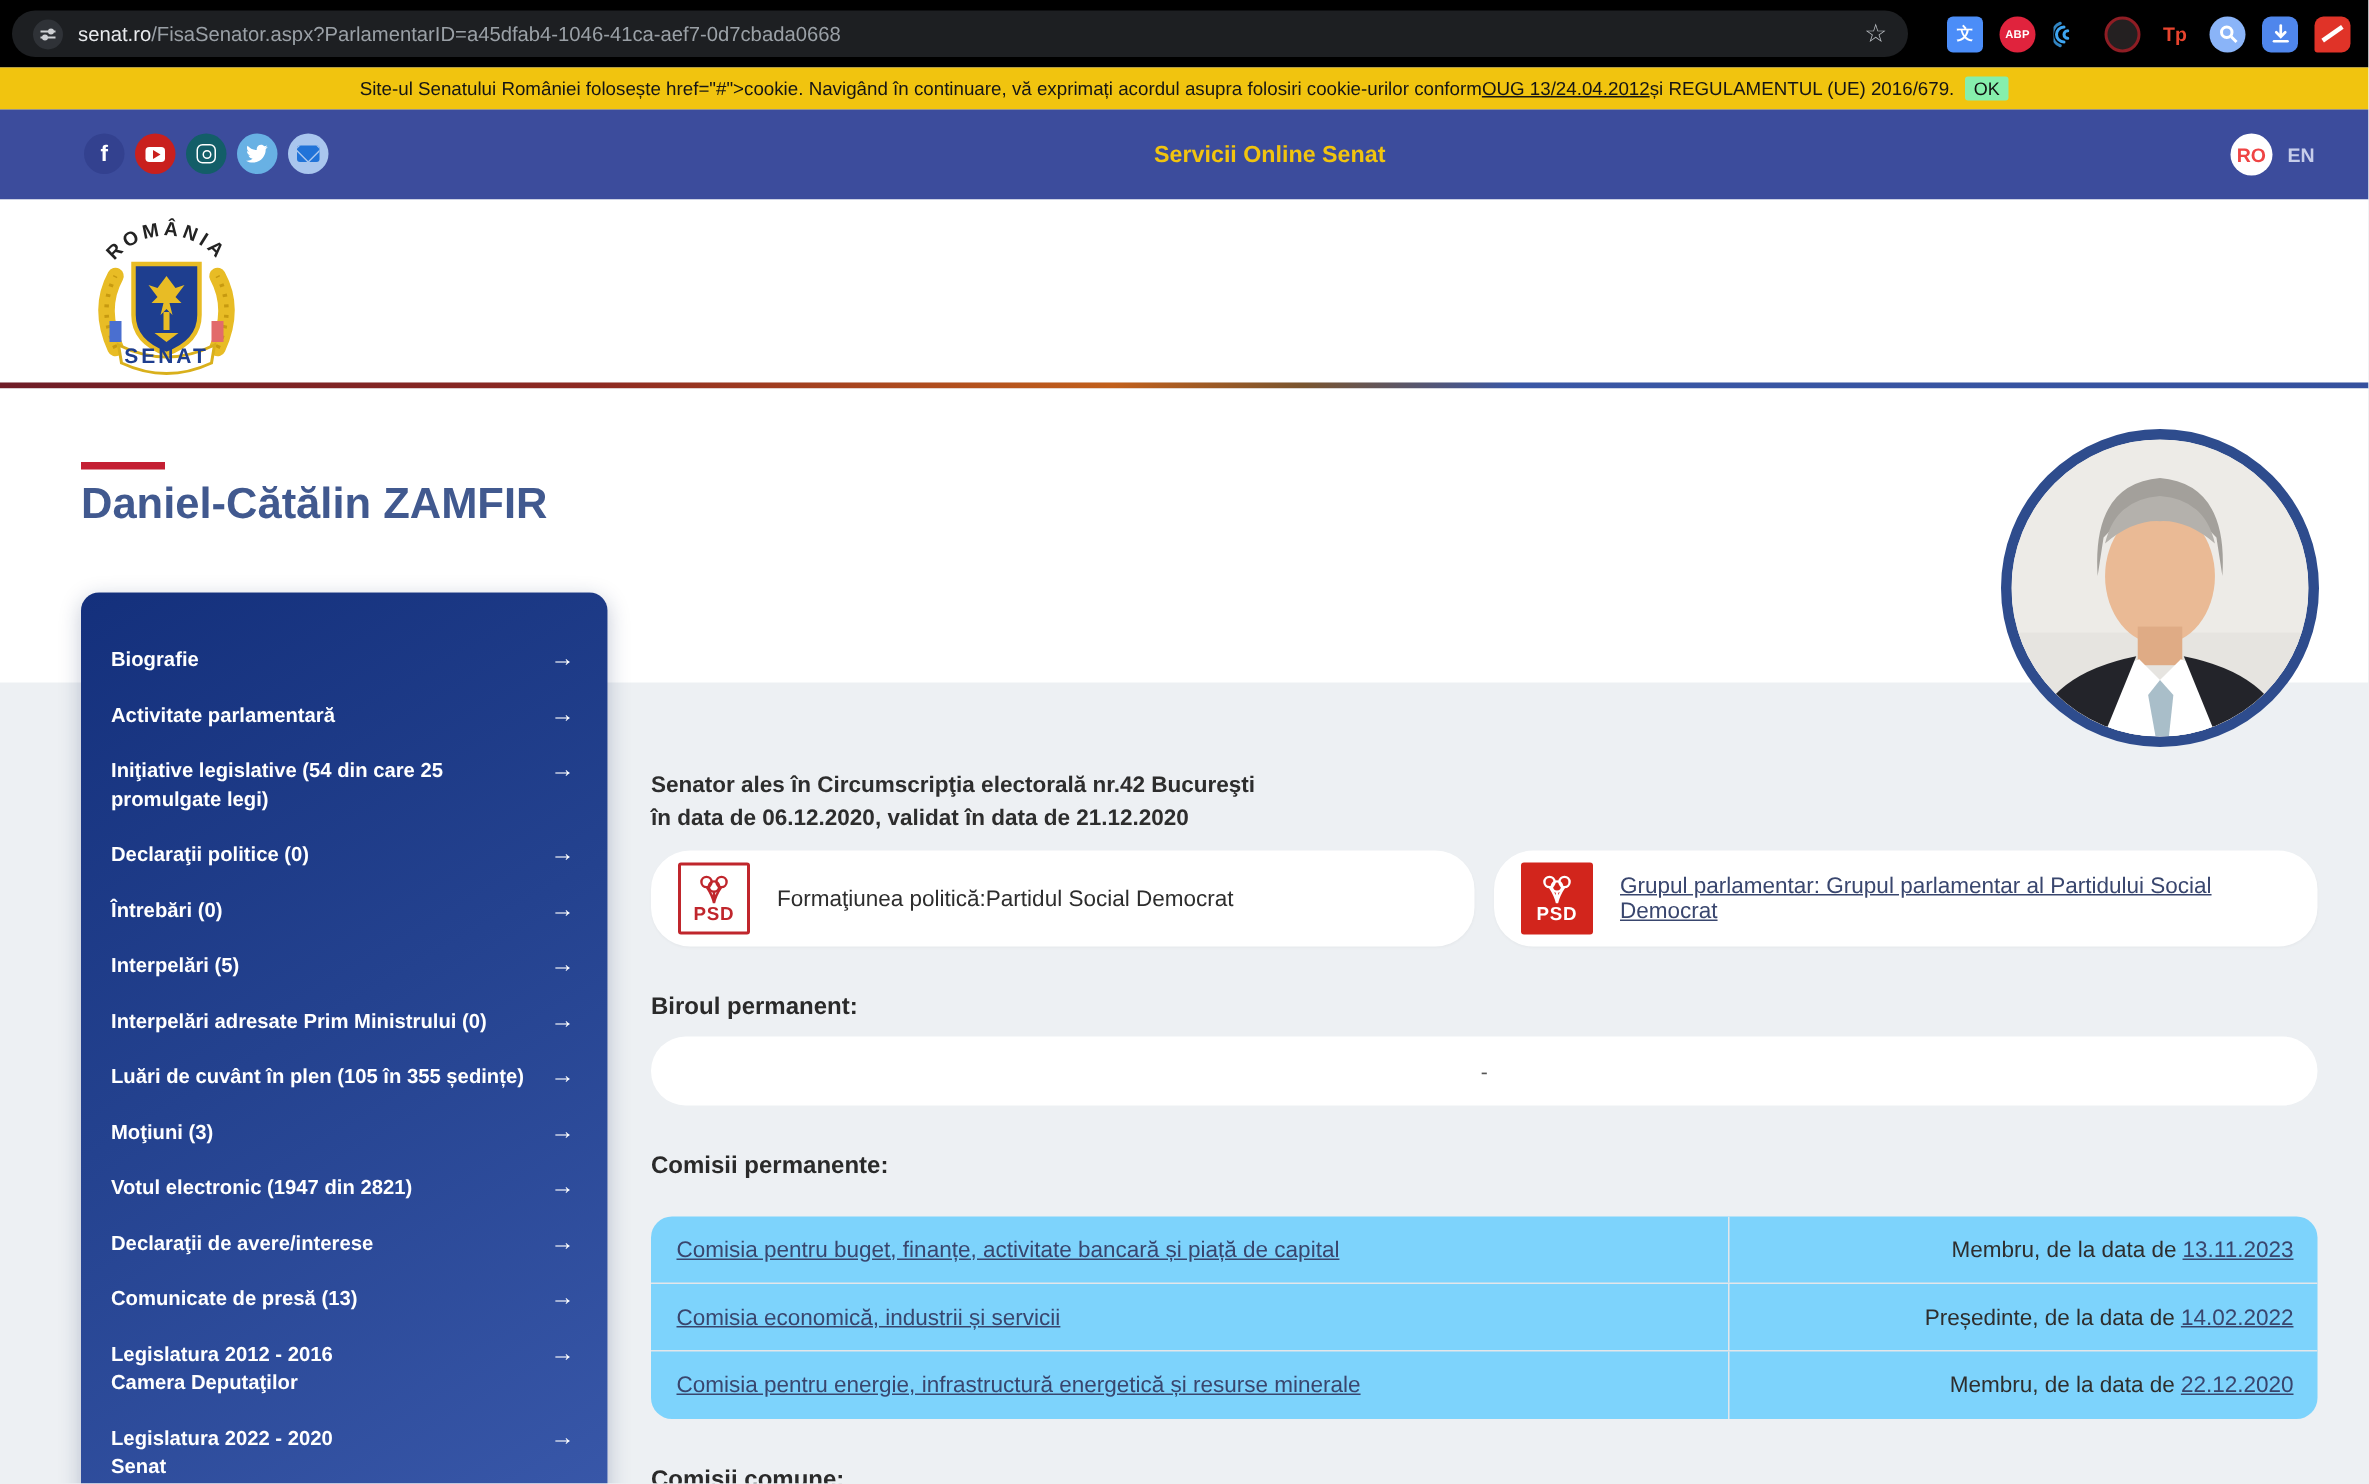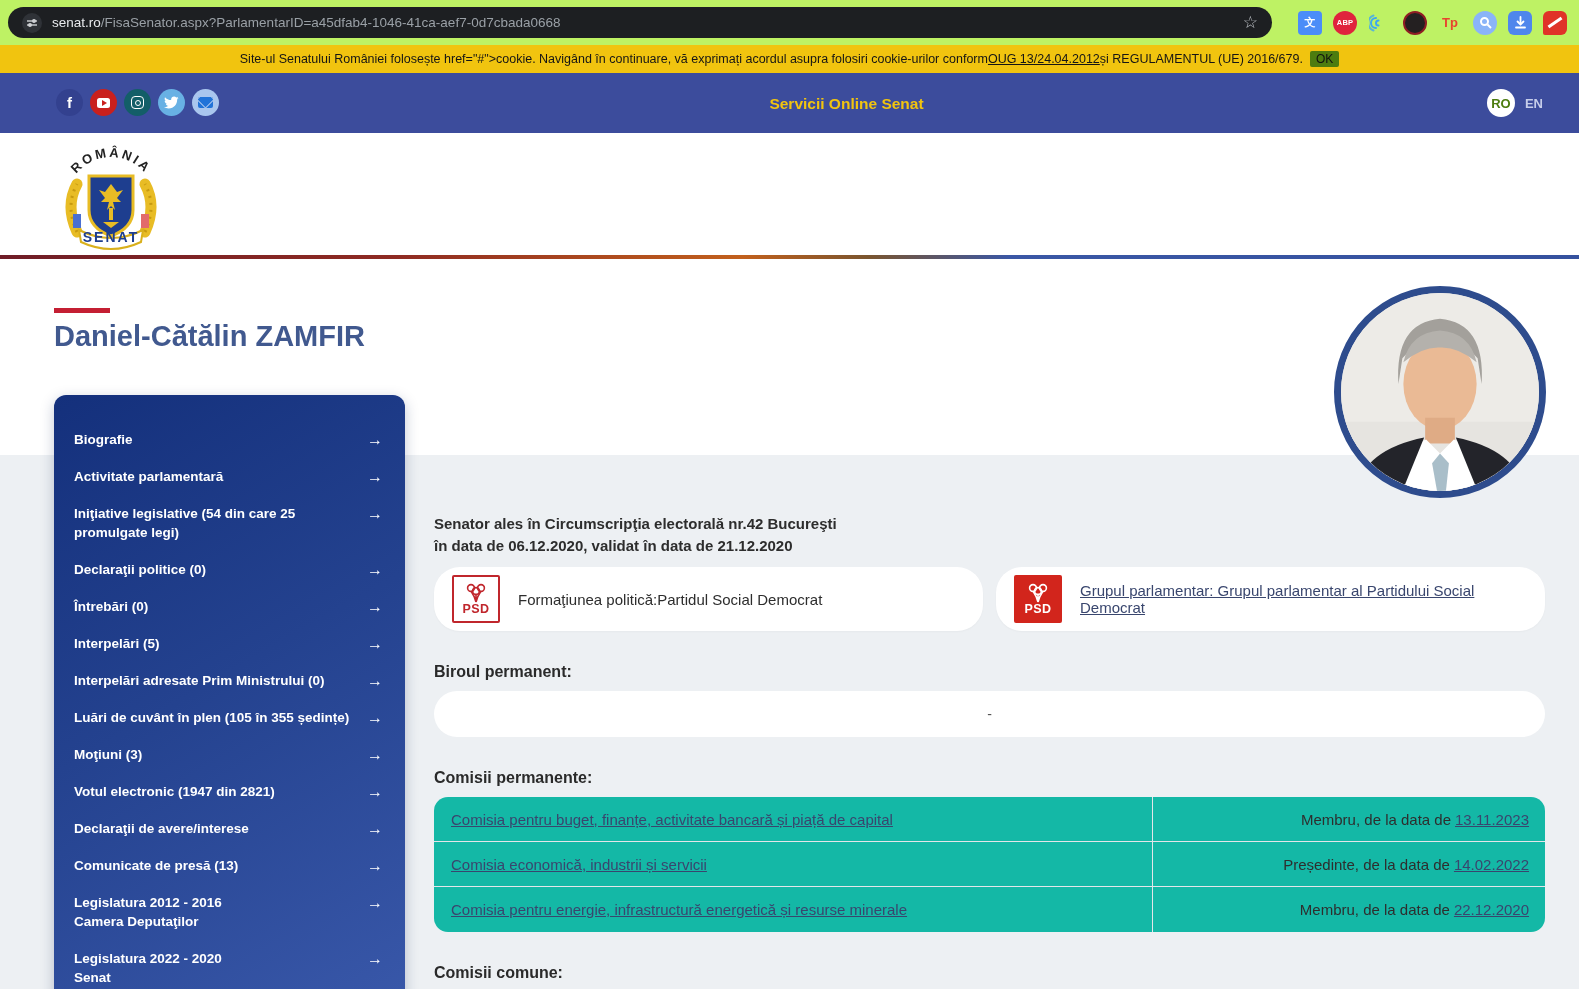--- a/index.html
+++ b/index.html
@@ -1,20 +1,20 @@
 <!DOCTYPE html>
 <html lang="ro"><head>
 <meta charset="utf-8">
 <style>
   * { margin:0; padding:0; box-sizing:border-box; }
   html,body { width:1579px; height:989px; }
   body { position:relative; overflow:hidden; font-family:"Liberation Sans",sans-serif; background:#edf0f3; }
 
   
-  .browser-bar { position:absolute; top:0; left:0; width:100%; height:45px; background:#bef264; display:flex; align-items:center; }
+  .browser-bar { position:absolute; top:0; left:0; width:100%; height:45px; background:#000000; display:flex; align-items:center; }
   .url-pill { position:absolute; left:8px; top:7px; width:1264px; height:31px; background:#1d1f22; border-radius:16px; display:flex; align-items:center; padding:0 14px; }
   .site-settings { width:20px; height:20px; border-radius:50%; background:#2f3237; display:flex; align-items:center; justify-content:center; flex:none; }
   .site-settings svg { width:12px; height:12px; }
   .url-text { margin-left:10px; font-size:13.5px; white-space:nowrap; overflow:hidden; }
   .url-domain { color:#e8eaed; }
   .url-path { color:#9aa0a6; }
   .star { margin-left:auto; color:#bdc1c6; font-size:17px; line-height:1; cursor:pointer; }
   .ext-row { position:absolute; right:12px; top:7px; height:31px; display:flex; align-items:center; gap:11px; }
   .ext { width:24px; height:24px; display:flex; align-items:center; justify-content:center; cursor:pointer; flex:none; }
   .ext-translate { background:#4b8df8; border-radius:4px; color:#fff; font-size:11px; font-weight:700; }
@@ -25,41 +25,41 @@
   .ext-search { background:#8ab4f8; border-radius:50%; }
   .ext-search svg { width:13px; height:13px; }
   .ext-download { background:#4f86ec; border-radius:6px; }
   .ext-download svg { width:13px; height:13px; }
   .ext-profile { background:#e03328; border-radius:6px 6px 6px 2px; position:relative; overflow:hidden; }
   .ext-profile::after { content:""; position:absolute; left:4px; top:10px; width:16px; height:3px; background:#fff; transform:rotate(-35deg); }
 
   
   .cookie-bar { position:absolute; top:45px; left:0; width:100%; height:28px; background:#f1c40f; display:flex; align-items:center; justify-content:center; font-size:12.5px; color:#151515; white-space:nowrap; }
   .cookie-bar a { color:#151515; text-decoration:underline; cursor:pointer; }
-  .cookie-ok { display:inline-block; background:#4d7c0f; color:#111; padding:1px 6px; margin-left:7px; border-radius:2px; cursor:pointer; font-size:12px; }
+  .cookie-ok { display:inline-block; background:#86efac; color:#111; padding:1px 6px; margin-left:7px; border-radius:2px; cursor:pointer; font-size:12px; }
 
   
   .top-header { position:absolute; top:73px; left:0; width:100%; height:60px; background:#3c4c9c; }
   .social-row { position:absolute; left:56px; top:16px; display:flex; gap:7px; }
   .soc { width:27px; height:27px; border-radius:50%; display:flex; align-items:center; justify-content:center; cursor:pointer; flex:none; }
   .soc-fb { background:#33418f; color:#fff; font-weight:700; font-size:15px; }
   .soc-yt { background:#c9201d; }
   .yt-box { width:13px; height:10px; background:#fff; border-radius:2.5px; display:flex; align-items:center; justify-content:center; }
   .yt-tri { width:0; height:0; border-left:5px solid #c9201d; border-top:3px solid transparent; border-bottom:3px solid transparent; margin-left:1px; }
   .soc-ig { background:#135e68; }
   .ig-box { width:13px; height:13px; border:1.6px solid #fff; border-radius:4px; position:relative; }
   .ig-box::after { content:""; position:absolute; left:3.2px; top:3.2px; width:4px; height:4px; border:1.4px solid #fff; border-radius:50%; }
   .soc-tw { background:#68b1e4; }
   .soc-tw svg { width:15px; height:13px; }
   .soc-mail { background:#a9c6ee; }
   .mail-box { width:15px; height:11px; background:#2173d8; border-radius:2px; position:relative; overflow:hidden; }
   .mail-box::after { content:""; position:absolute; left:1px; top:-4px; width:11px; height:11px; border:1.5px solid #a9c6ee; transform:rotate(45deg); }
   .services { position:absolute; left:calc(50% + 57px); transform:translateX(-50%); top:22px; color:#f1c40f; font-weight:700; font-size:15.5px; cursor:pointer; white-space:nowrap; }
   .lang-row { position:absolute; right:36px; top:16px; display:flex; align-items:center; gap:10px; }
-  .lang-ro { width:28px; height:28px; border-radius:50%; background:#fff; color:#4d7c0f; font-weight:700; font-size:13px; display:flex; align-items:center; justify-content:center; cursor:pointer; }
+  .lang-ro { width:28px; height:28px; border-radius:50%; background:#fff; color:#ef4444; font-weight:700; font-size:13px; display:flex; align-items:center; justify-content:center; cursor:pointer; }
   .lang-en { color:#c6cdea; font-weight:700; font-size:13px; cursor:pointer; }
 
   
   .nav-bar { position:absolute; top:133px; left:0; width:100%; height:122px; background:#fff; }
   .gradient-line { position:absolute; top:255px; left:0; width:100%; height:4px; background:linear-gradient(90deg,#6f1d27 0%,#8e2a22 25%,#c2601c 47%,#7a552f 55%,#3a57a5 64%,#35519e 100%); }
   .senate-logo { position:absolute; left:55px; top:136px; width:112px; height:118px; cursor:pointer; }
   .nav-menu { position:absolute; right:44px; top:203px; display:flex; align-items:center; gap:33px; }
   .nav-item { color:#21387d; font-weight:700; font-size:15px; cursor:pointer; white-space:nowrap; display:flex; align-items:center; gap:6px; }
   .nav-caret { font-size:9px; line-height:1; }
   .home-link { cursor:pointer; display:flex; align-items:center; }
@@ -87,21 +87,21 @@
   .card { flex:1; background:#fff; border-radius:26px; height:64px; display:flex; align-items:center; padding:0 12px 0 18px; gap:18px; box-shadow:0 1px 2px rgba(0,0,0,.03); }
   .psd-box { width:48px; height:48px; flex:none; display:flex; flex-direction:column; align-items:center; justify-content:center; border-radius:2px; }
   .psd-outline { border:2px solid #c0262c; color:#c0262c; background:#fff; }
   .psd-solid { background:#d2251c; color:#fff; }
   .psd-box svg { width:24px; height:22px; }
   .psd-text { font-size:12.5px; font-weight:700; letter-spacing:.5px; margin-top:-2px; }
   .card-text { font-size:15px; color:#2d2d2d; }
   .card-link { font-size:15px; color:#39466e; text-decoration:underline; cursor:pointer; }
   .section-label { margin-top:32px; font-size:16px; font-weight:700; color:#2a2a2a; }
   .dash-card { margin-top:10px; background:#fff; border-radius:24px; height:46px; display:flex; align-items:center; justify-content:center; font-size:14px; color:#555; }
-  .table-card { margin-top:10px; background:#14b8a6; border-radius:14px; overflow:hidden; }
+  .table-card { margin-top:24px; background:#7dd3fc; border-radius:14px; overflow:hidden; }
   .t-row { display:flex; align-items:stretch; height:45px; border-bottom:1px solid #e3e6ea; }
   .t-row:last-child { border-bottom:none; }
   .t-left { width:64.7%; display:flex; align-items:center; padding:0 17px; border-right:1px solid #e3e6ea; }
   .t-link { font-size:15px; color:#39466e; text-decoration:underline; cursor:pointer; }
   .t-right { flex:1; display:flex; align-items:center; justify-content:flex-end; padding:0 16px; font-size:15px; color:#2e2e2e; white-space:nowrap; }
   .t-right .t-link { margin-left:4px; }
 </style>
 </head>
 <body>
 

